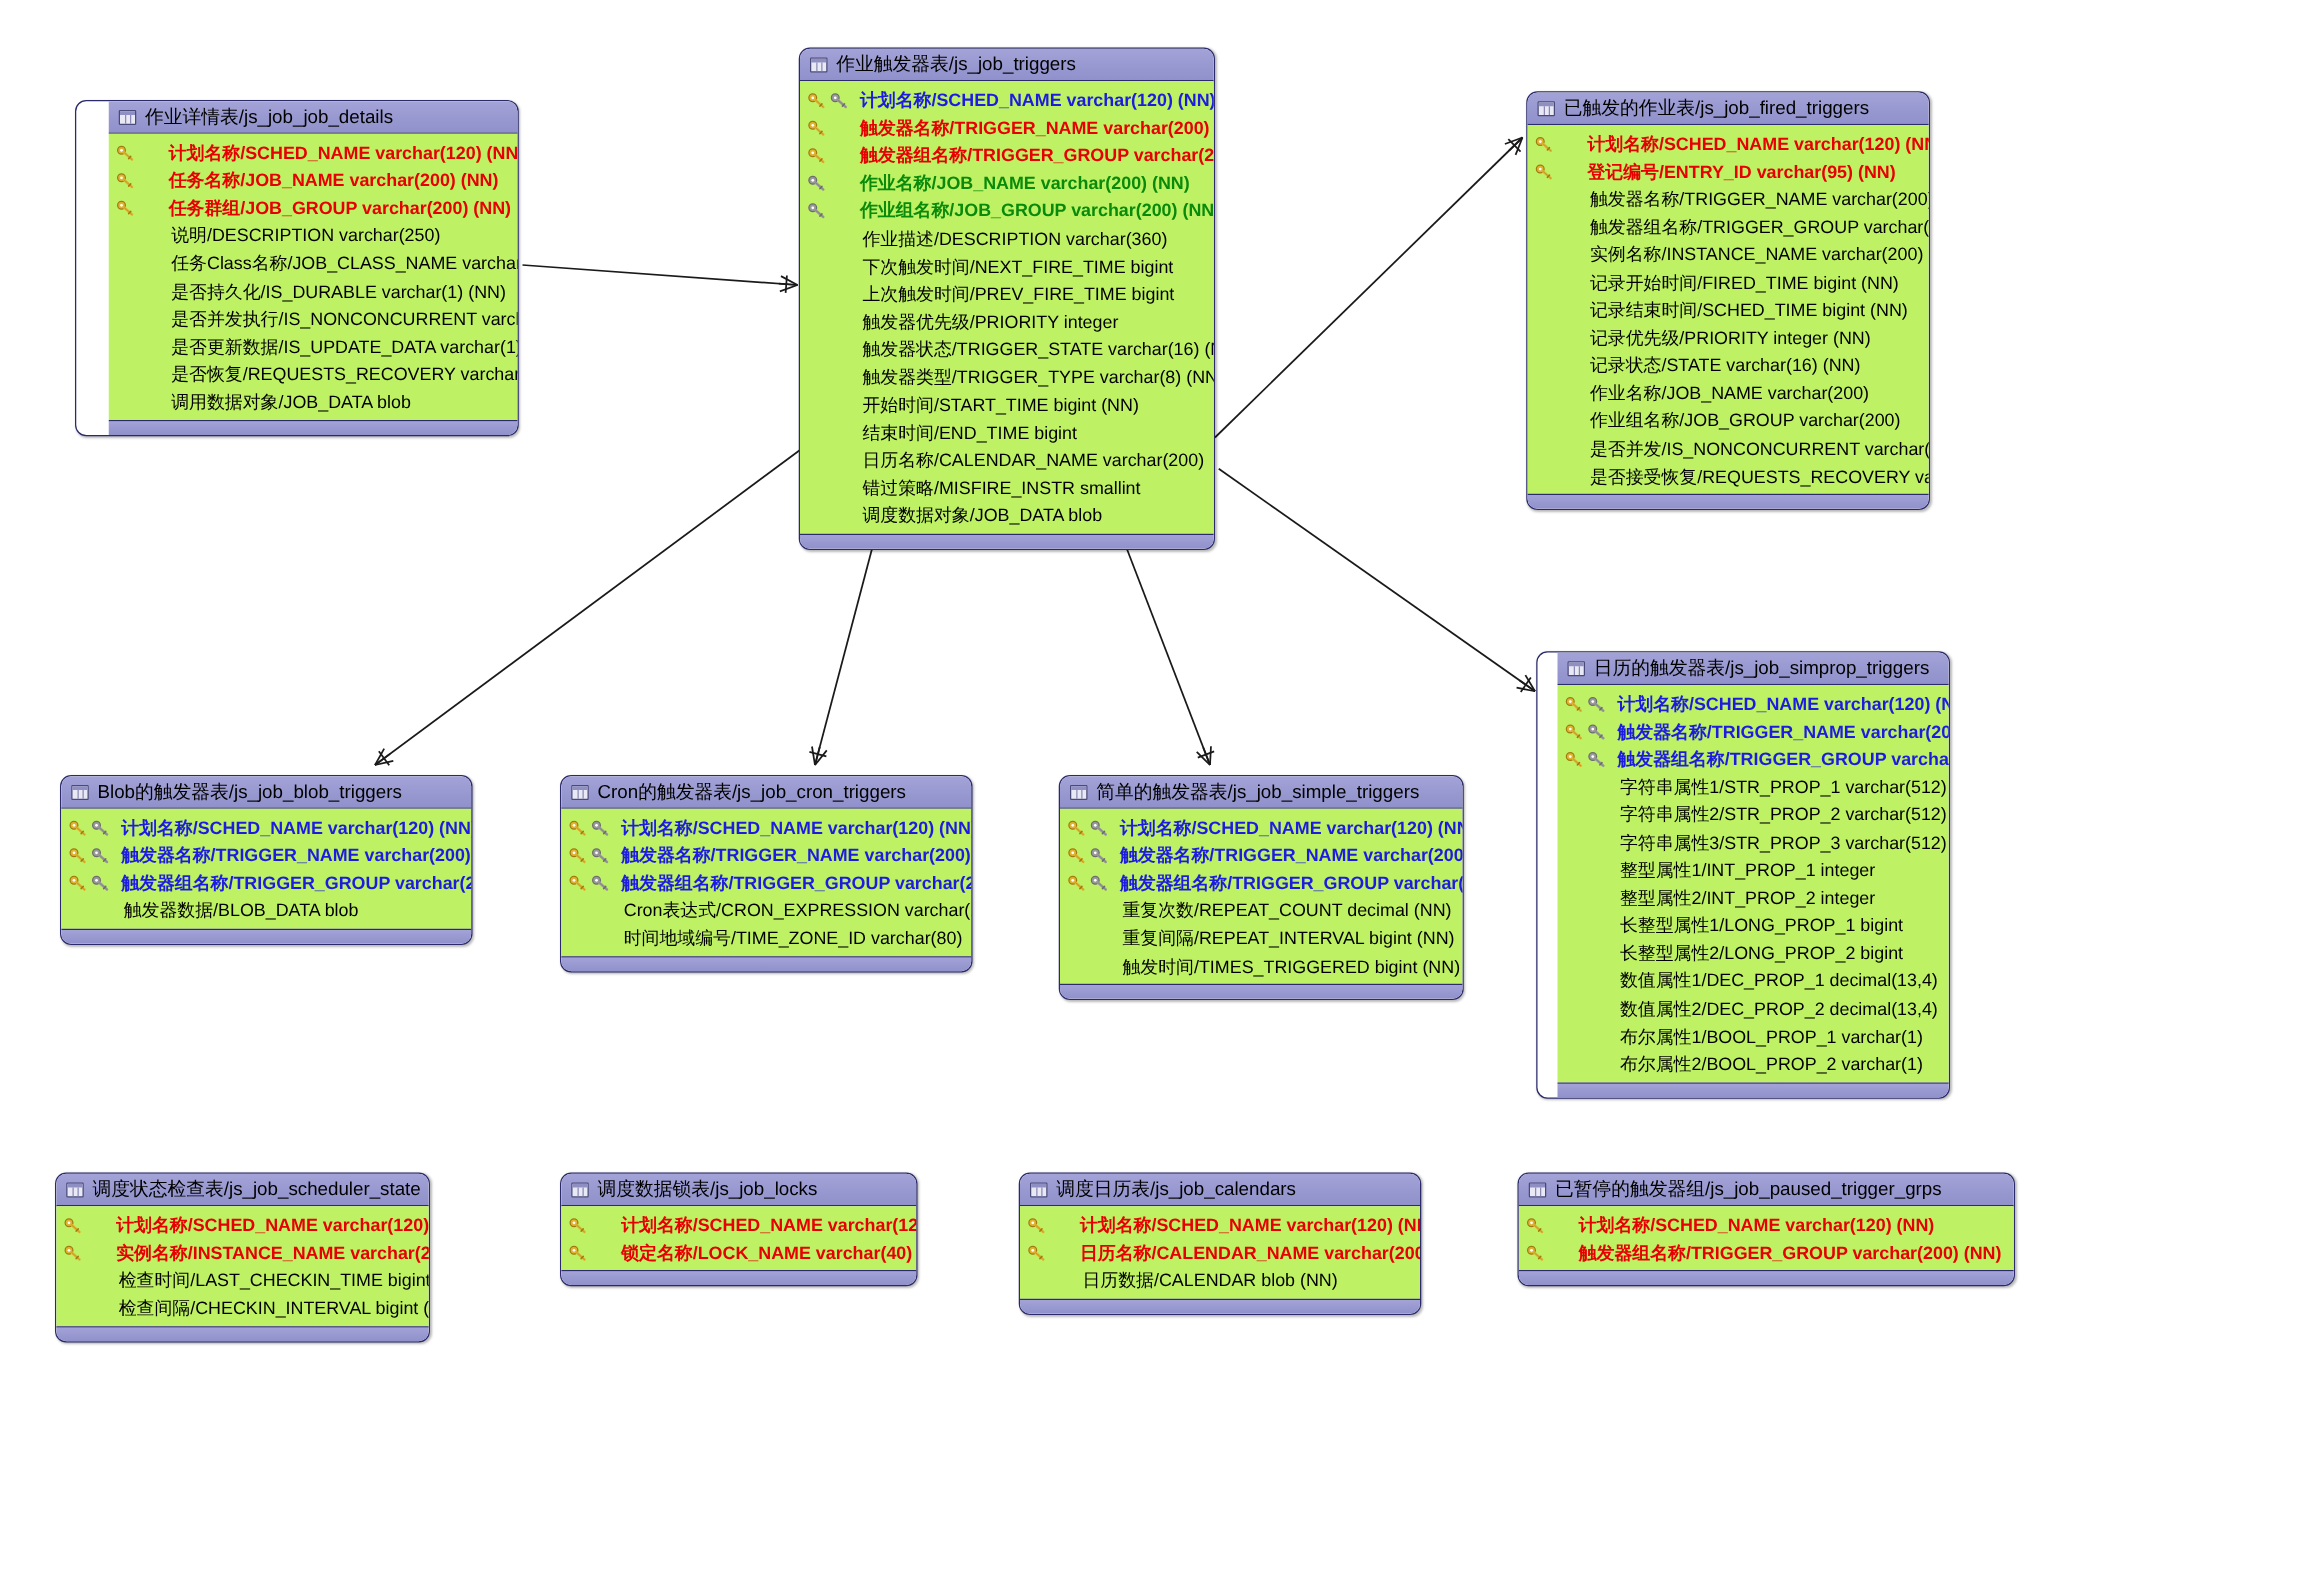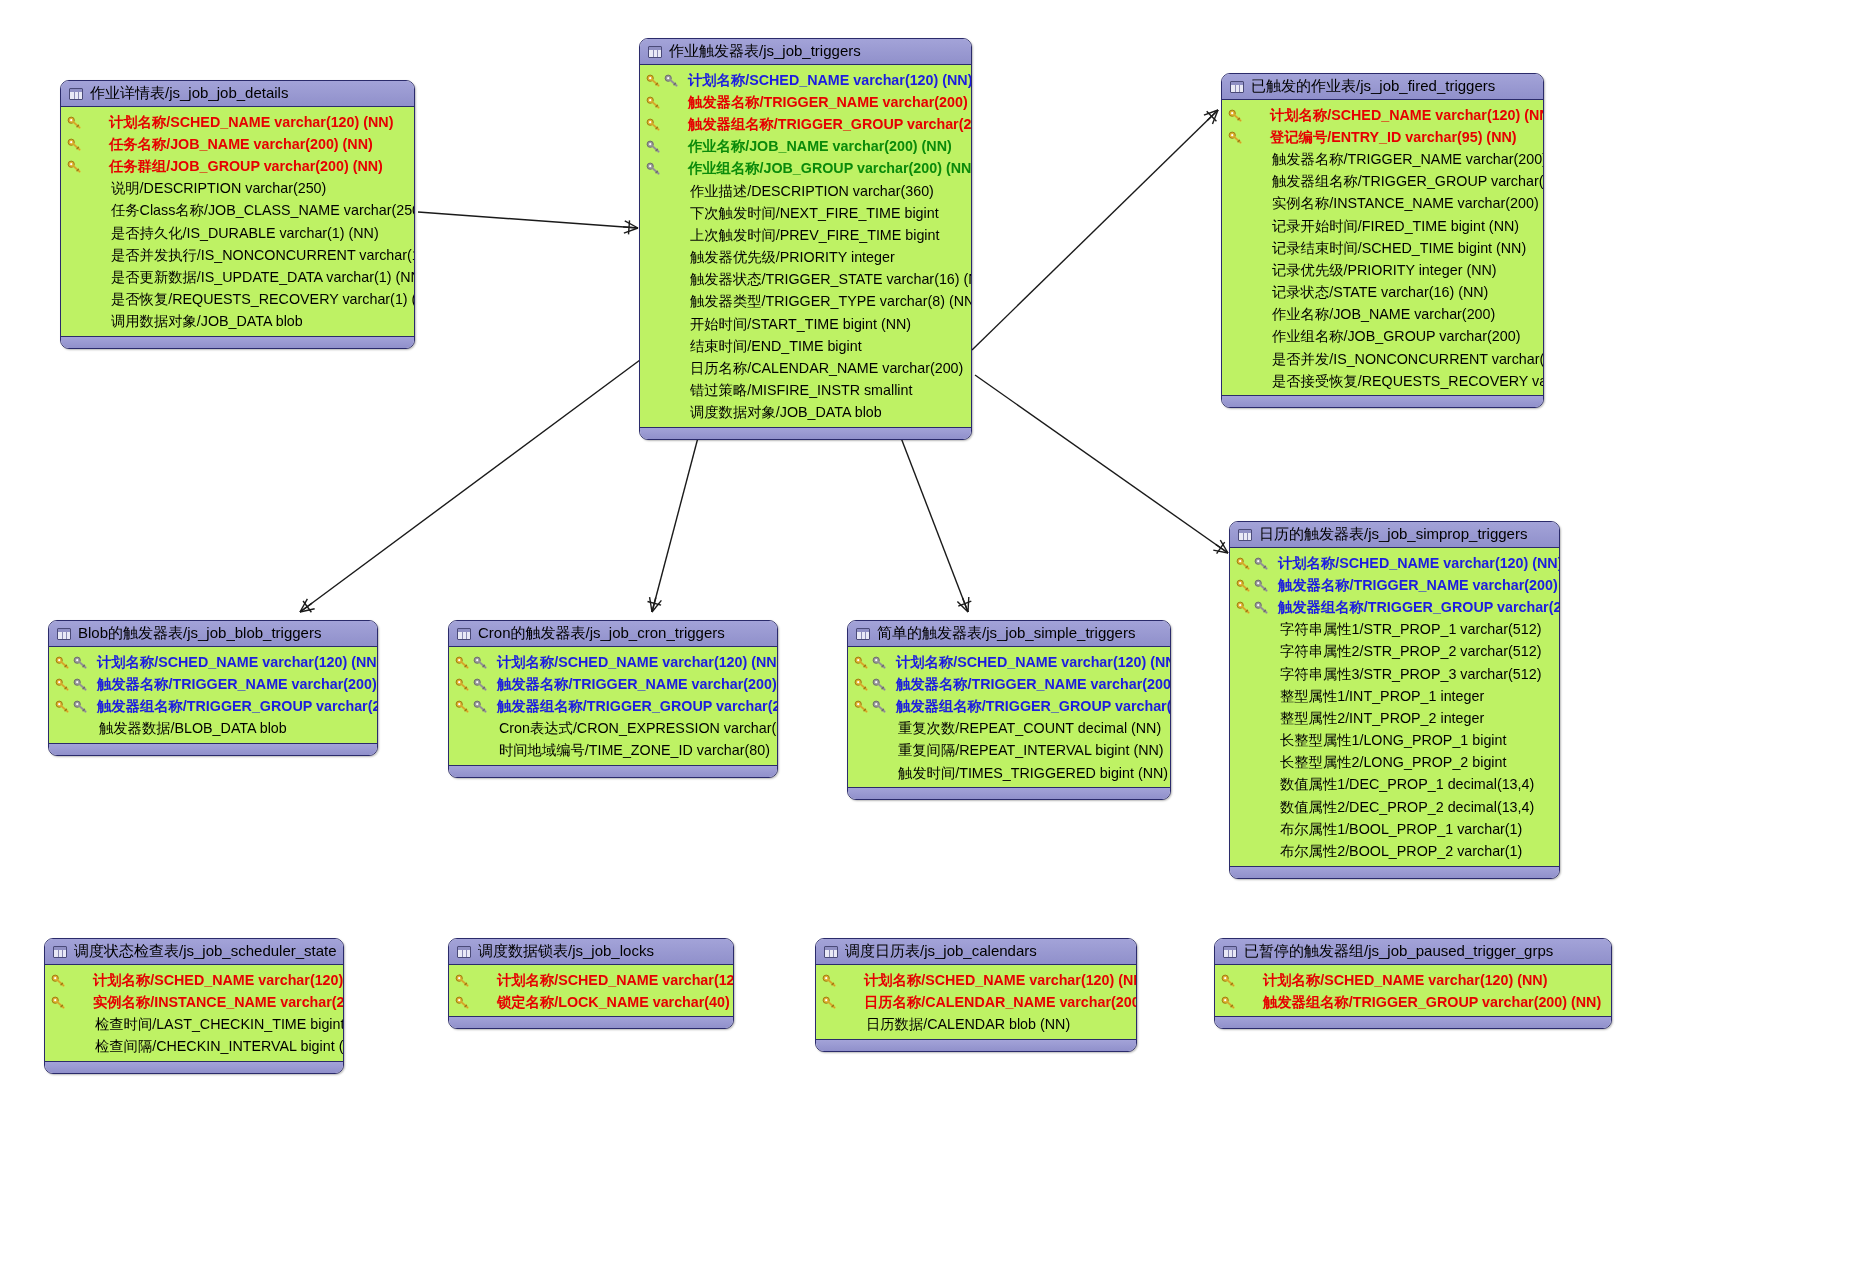--- a/index.html
+++ b/index.html
@@ -103,21 +103,21 @@
         <line x1="661.0637038917625" y1="605.0826831963219" x2="647.5265892867151" y2="601.5124551686171"></line>
         <line x1="898" y1="430" x2="968" y2="612"></line>
         <line x1="968" y1="612" x2="957.3745811844959" y2="601.4122488225719"></line>
         <line x1="968" y1="612" x2="962.615313810367" y2="597.9998159069542"></line>
         <line x1="968" y1="612" x2="968.7920240018914" y2="597.0209246620351"></line>
         <line x1="971.3026075296416" y1="601.0870359890104" x2="958.2357690427987" y2="606.1127430993346"></line>
       </g>
   </svg>
 
   <div id="entities">
-      <div class="entity" style="left: 60px; top: 80px; width: 355px;">
+      <div class="entity" style="left: 60px; top: 80px; width: 355px; padding-left: 26px;">
         <div class="ent-title">
           <span class="tbl-icon"></span>
           <span>作业详情表/js_job_job_details</span>
         </div>
         <div class="ent-body">
           <div class="attr">
             <span class="keycell">
               <span class="key">
                 <svg viewBox="0 0 15 13">
                   <circle cx="4.2" cy="4.2" r="3.1" fill="#e0b431" stroke="#a07a12" stroke-width="1"></circle>
@@ -395,21 +395,21 @@
             <span class="keycell indent"></span>
             <span class="label plain">是否并发/IS_NONCONCURRENT varchar(1)</span>
           </div>
           <div class="attr">
             <span class="keycell indent"></span>
             <span class="label plain">是否接受恢复/REQUESTS_RECOVERY varchar(1)</span>
           </div>
         </div>
         <div class="ent-foot"></div>
       </div>
-      <div class="entity" style="left: 1229px; top: 521px; width: 331px;">
+      <div class="entity" style="left: 1229px; top: 521px; width: 331px; padding-left: 16px;">
         <div class="ent-title">
           <span class="tbl-icon"></span>
           <span>日历的触发器表/js_job_simprop_triggers</span>
         </div>
         <div class="ent-body">
           <div class="attr">
             <span class="keycell">
               <span class="key">
                 <svg viewBox="0 0 15 13">
                   <circle cx="4.2" cy="4.2" r="3.1" fill="#e0b431" stroke="#a07a12" stroke-width="1"></circle>

